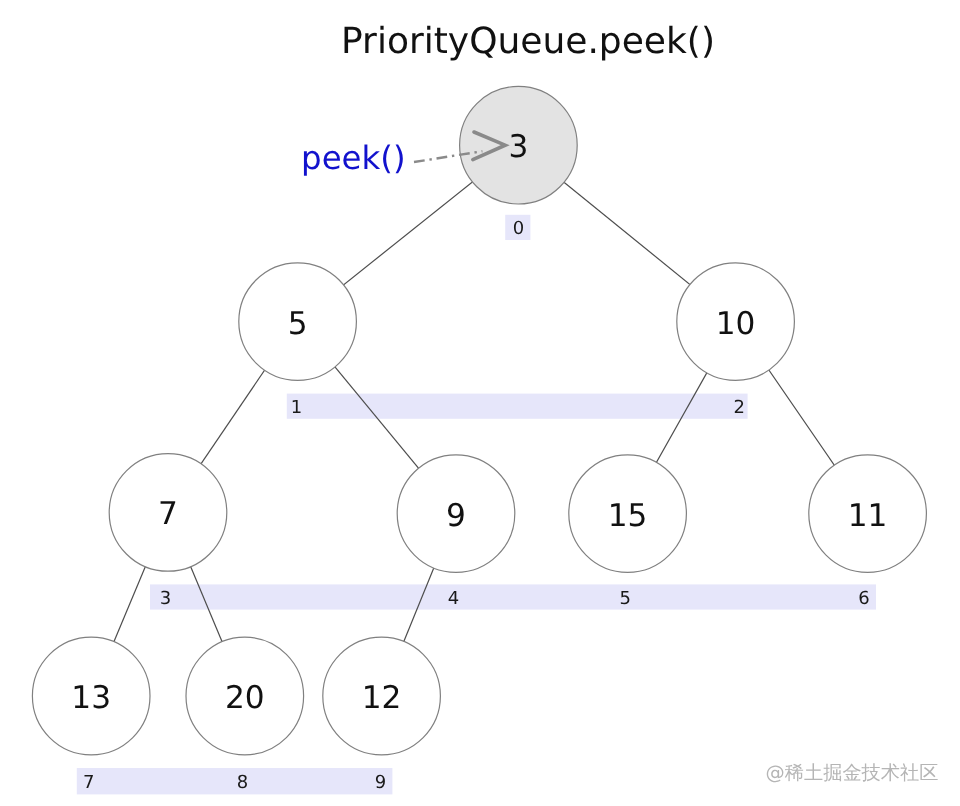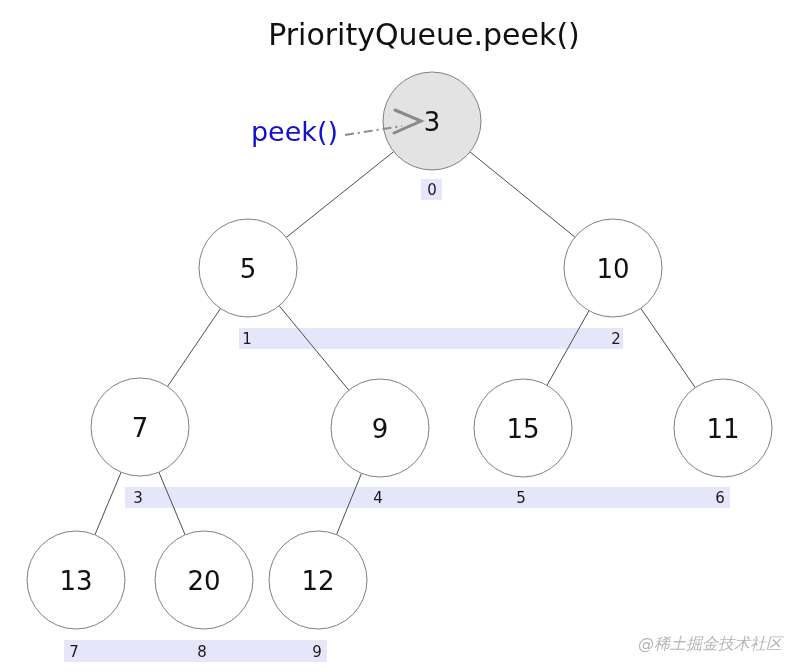--- a/index.html
+++ b/index.html
@@ -7,21 +7,21 @@
     position: relative;
     width: 800px;
     height: 672px;
     background: #ffffff;
     overflow: hidden;
     font-family: "DejaVu Sans", "Liberation Sans", sans-serif;
   }
   .title {
     position: absolute;
     top: 17px;
-    left: 424px;
+    left: 440px;
     transform: translateX(-50%);
     font-size: 30px;
     color: #111111;
     white-space: nowrap;
   }
   svg.tree { position: absolute; left: 0; top: 0; }
   .edge { stroke: #4d4d4d; stroke-width: 1; }
   .index-bar { fill: #e6e6fa; }
   .node-circle { fill: #ffffff; stroke: #808080; stroke-width: 1; }
   .node-circle.highlighted { fill: #e3e3e3; }
@@ -56,21 +56,20 @@
     stroke-linecap: round;
     stroke-linejoin: miter;
   }
   .watermark {
     position: absolute;
     right: 18px;
     top: 634px;
     font-size: 16px;
     color: #b5b5b5;
     white-space: nowrap;
-    font-style: italic;
   }
 </style>
 </head>
 <body>
 
 <div class="canvas">
 
   <div class="title">PriorityQueue.peek()</div>
 
   <svg class="tree" width="800" height="672" viewBox="0 0 800 672">

